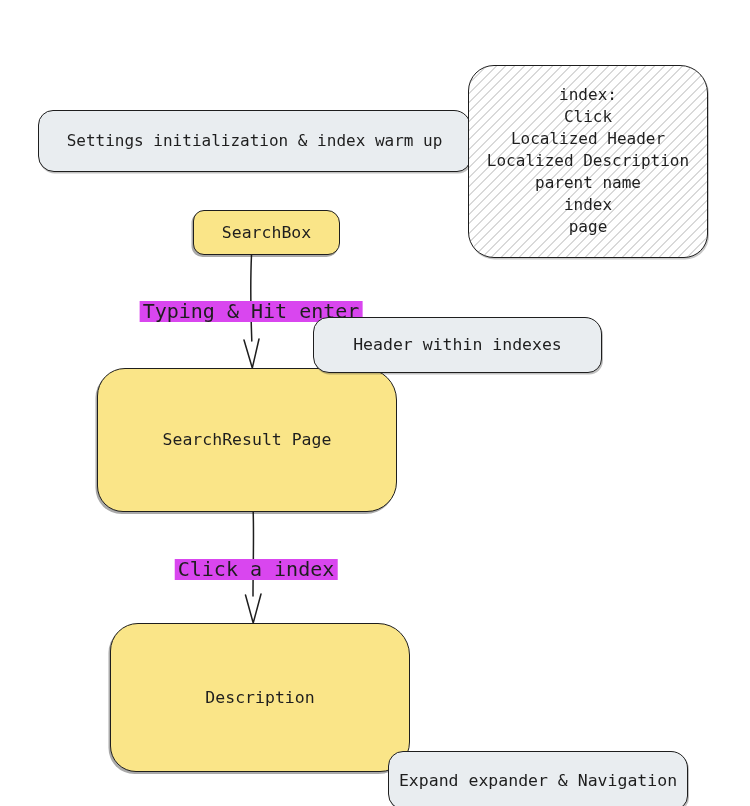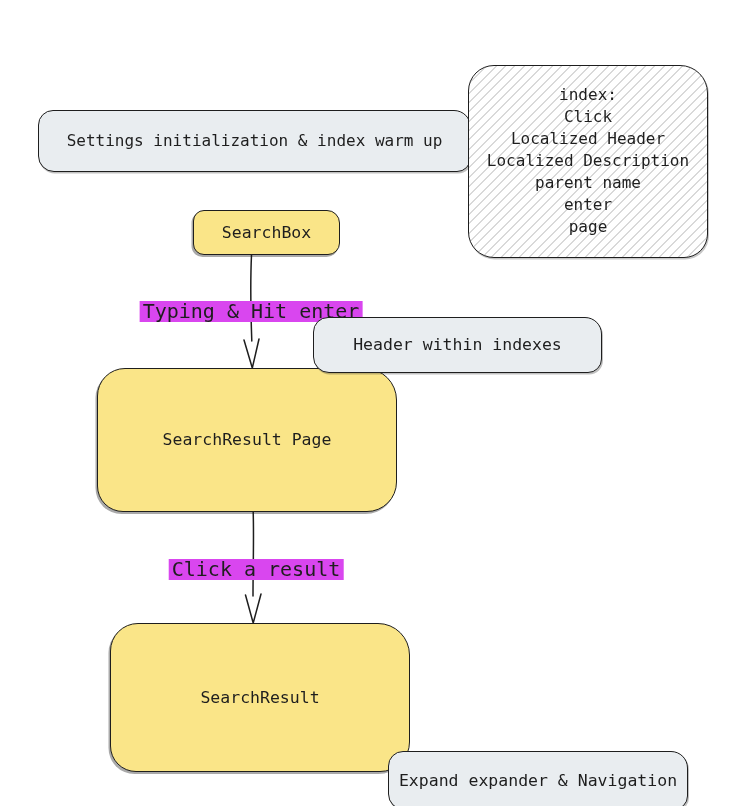--- a/index.html
+++ b/index.html
@@ -89,21 +89,21 @@
   <div class="node gray" id="node-settings-init">
     <span>Settings initialization &amp; index warm up</span>
   </div>
 
   <div class="node hatched" id="node-index-details">
     <span class="line">index:</span>
     <span class="line">Click</span>
     <span class="line">Localized Header</span>
     <span class="line">Localized Description</span>
     <span class="line">parent name</span>
-    <span class="line">enter</span>
+    <span class="line">index</span>
     <span class="line">page</span>
   </div>
 
   <div class="node yellow yellow-sm" id="node-searchbox">
     <span>SearchBox</span>
   </div>
 
   <svg class="edge-svg" id="edge-typing-svg" width="40" height="114" viewBox="0 0 40 114">
     <path d="M 19.5 0 C 18.2 28 18.8 58 19.8 86" fill="none" stroke="#1e1e1e" stroke-width="1.5" stroke-linecap="round"></path>
     <path d="M 12 85 L 20.3 113 L 27 84" fill="none" stroke="#1e1e1e" stroke-width="1.5" stroke-linecap="round" stroke-linejoin="round"></path>
@@ -115,23 +115,23 @@
   </div>
 
   <div class="node yellow yellow-lg" id="node-search-result">
     <span>SearchResult Page</span>
   </div>
 
   <svg class="edge-svg" id="edge-click-svg" width="40" height="112" viewBox="0 0 40 112">
     <path d="M 20.2 0 C 21 28 20 56 20 84" fill="none" stroke="#1e1e1e" stroke-width="1.5" stroke-linecap="round"></path>
     <path d="M 12.5 83 L 20.2 111 L 28 82" fill="none" stroke="#1e1e1e" stroke-width="1.5" stroke-linecap="round" stroke-linejoin="round"></path>
   </svg>
-  <div class="edge-label" id="edge-click-label">Click a result</div>
+  <div class="edge-label" id="edge-click-label">Click a index</div>
 
   <div class="node yellow yellow-lg" id="node-settings-page">
-    <span>SearchResult</span>
+    <span>Description</span>
   </div>
 
   <div class="node gray" id="node-expand-nav">
     <span>Expand expander &amp; Navigation</span>
   </div>
 
 </div>
 
 </body></html>

